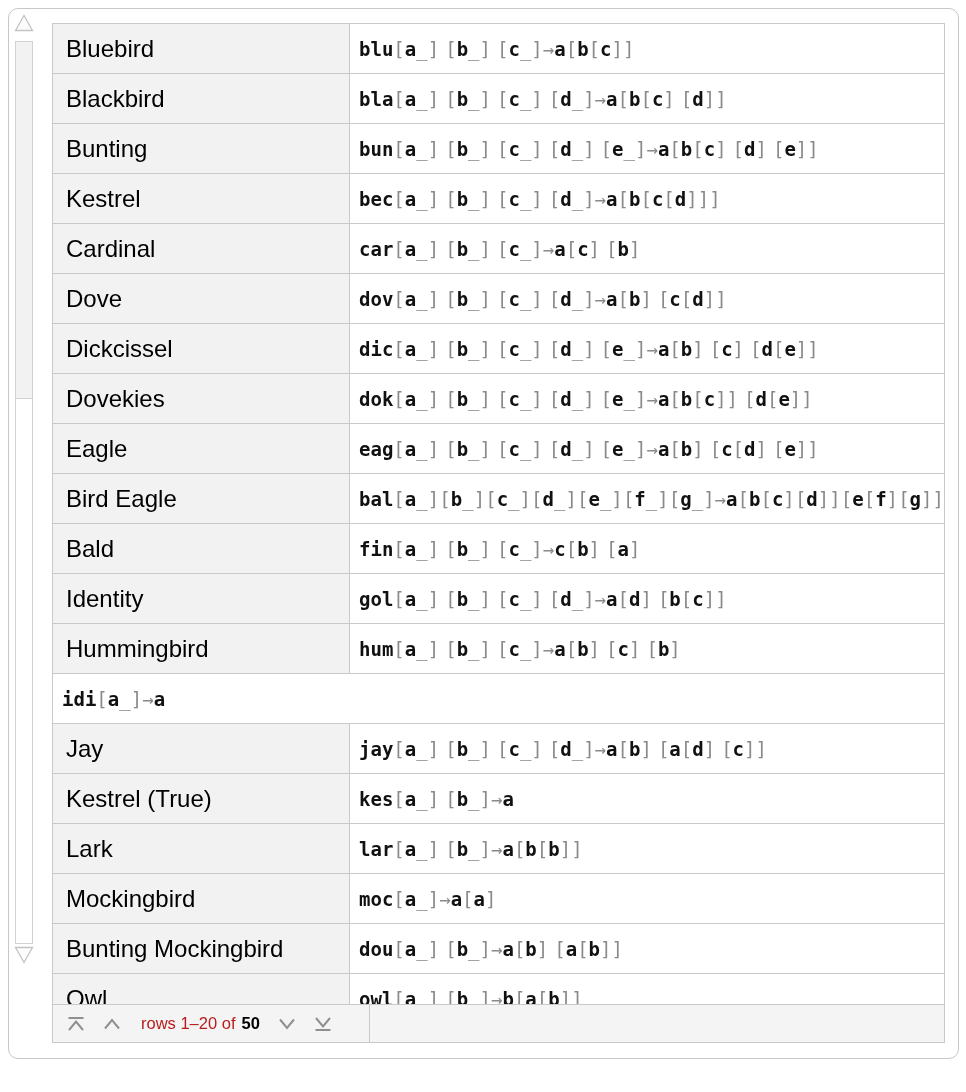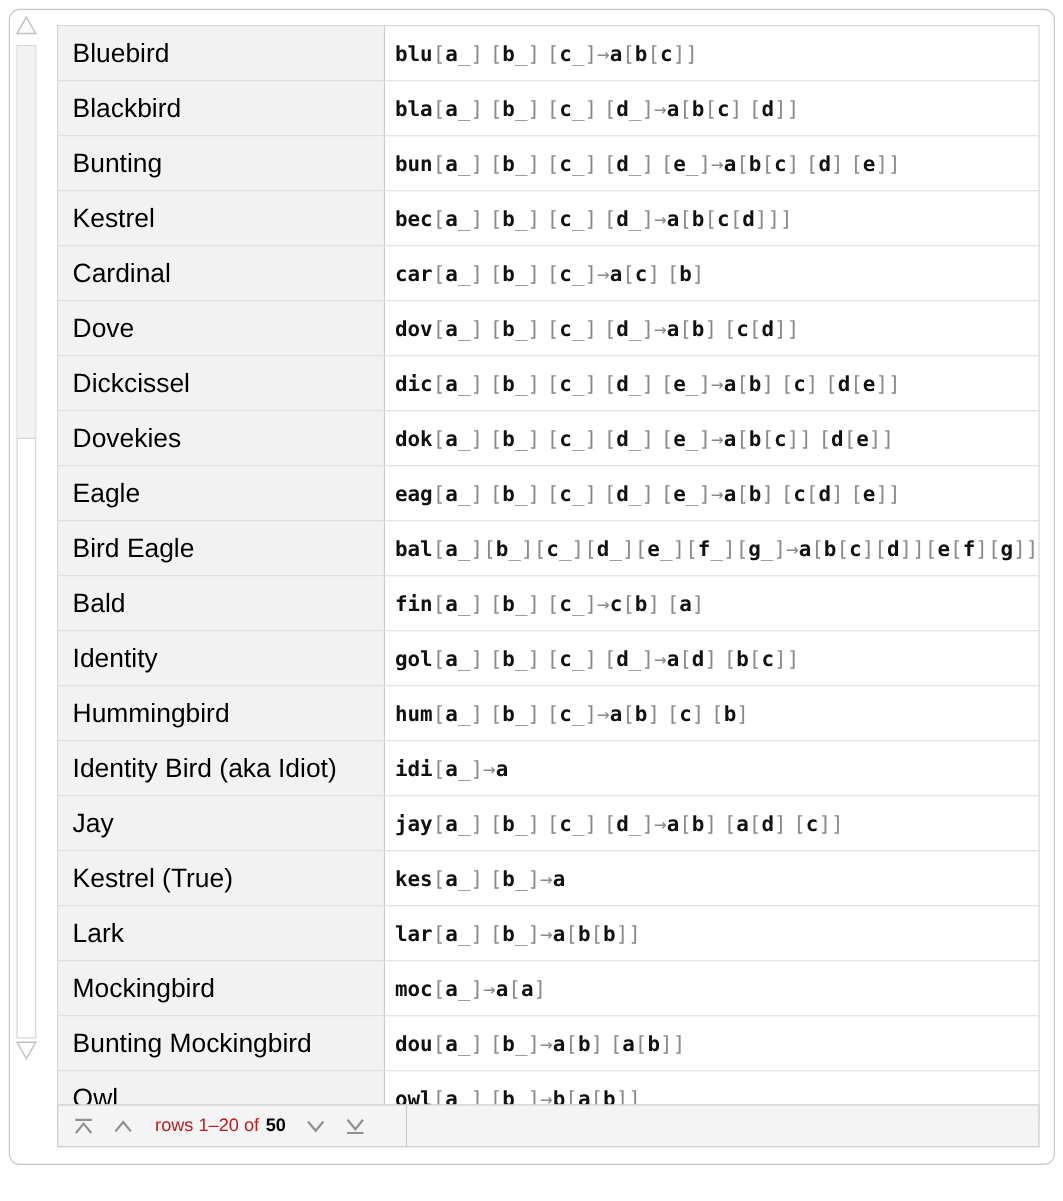--- a/index.html
+++ b/index.html
@@ -619,21 +619,20 @@
               <span class="p">[</span>
               <span class="t">c</span>
               <span class="p">]</span>
               <span class="gap"></span>
               <span class="p">[</span>
               <span class="t">b</span>
               <span class="p">]</span>
             </div>
           </div>
           <div class="row">
-            <div class="cell-name">Identity Bird (aka Idiot)</div>
             <div class="cell-rule">
               <span class="t">i</span>
               <span class="t">d</span>
               <span class="t">i</span>
               <span class="p">[</span>
               <span class="t">a</span>
               <span class="p">_</span>
               <span class="p">]</span>
               <span class="t"> </span>
               <span class="p">→</span>

